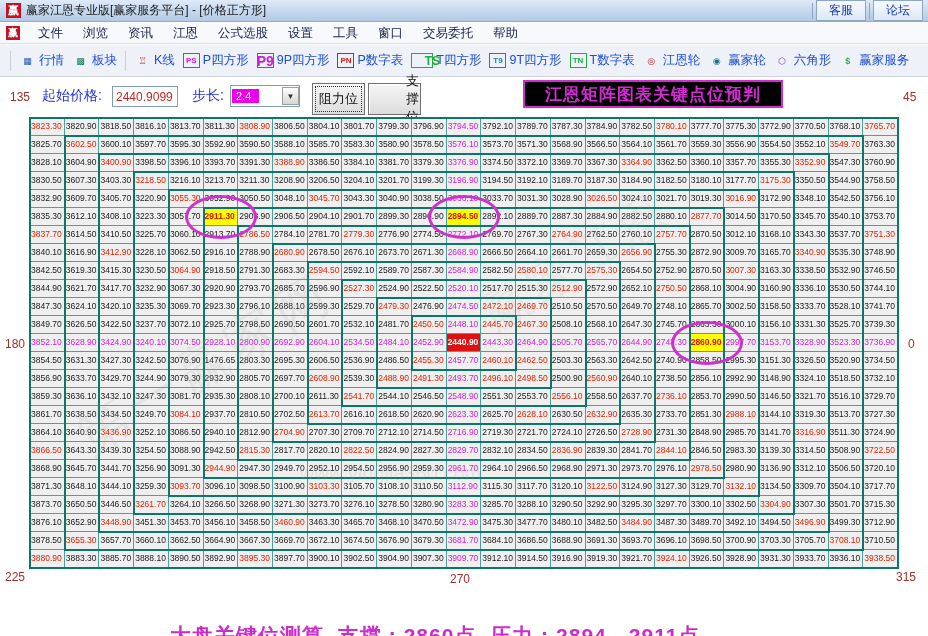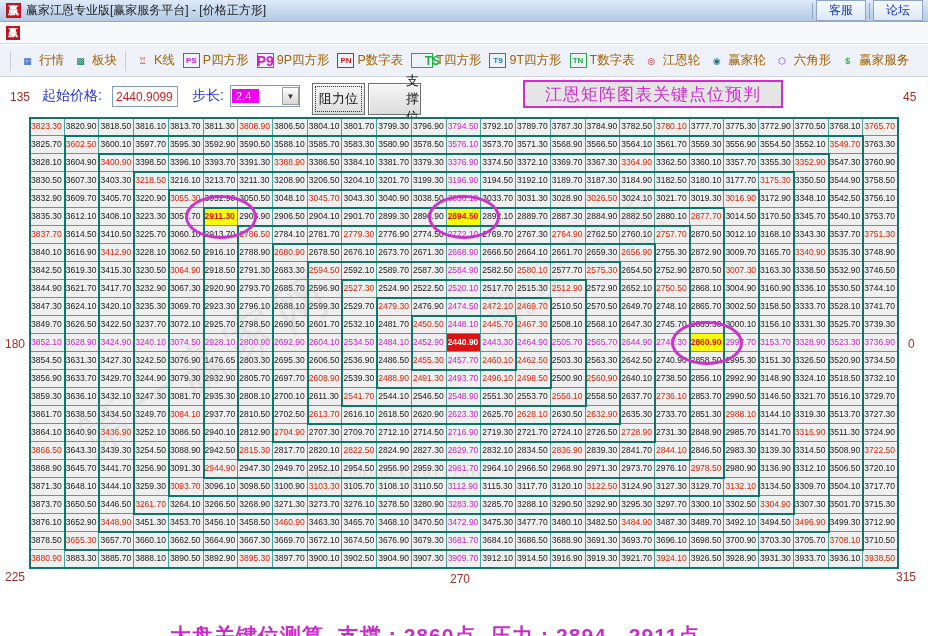--- a/index.html
+++ b/index.html
@@ -24,41 +24,41 @@
   .menu-logo { width:14px; height:14px; background:#c41220; color:#fff; font-size:10px; line-height:14px;
     text-align:center; font-weight:bold; margin:0 8px 0 2px; }
   .menu-item { font-size:12.5px; color:#16214d; padding:2px 10px; white-space:nowrap; cursor:pointer; }
 
   
   .toolbar { position:absolute; left:0; top:45px; width:928px; height:32px; background:#eef2f8;
     border-bottom:1px solid #cfd6e0; display:flex; align-items:center; padding-left:6px; }
   .tool-item { display:flex; align-items:center; margin:0 4px; cursor:pointer; white-space:nowrap; }
   .tool-ico { display:inline-flex; align-items:center; justify-content:center; width:17px; height:15px;
     font-size:9px; font-weight:bold; margin-right:3px; }
-  .tool-label { font-size:12.5px; color:#a16207; }
+  .tool-label { font-size:12.5px; color:#1d4ed8; }
   .tool-sep { width:1px; height:20px; background:#c6cedb; margin:0 4px; }
 
   
   .controls { position:absolute; left:0; top:78px; width:928px; height:38px; background:#fff; }
   .angle-label { position:absolute; font-size:12px; color:#a03028; }
   .ctl-label { position:absolute; font-size:14px; color:#2233cc; }
   .price-input { position:absolute; left:112px; top:8px; width:66px; height:21px; border:1px solid #7f9db9;
     background:#fff; color:#cc2222; font-size:12px; padding:2px 3px; }
   .step-combo { position:absolute; left:230px; top:7px; width:70px; height:22px; border:1px solid #7f9db9;
     background:#fff; display:flex; align-items:center; cursor:pointer; }
   .step-sel { background:#ee00ee; color:#fff; font-size:11px; padding:1px 8px 1px 4px; margin:1px; }
   .combo-arrow { margin-left:auto; width:17px; height:18px; background:linear-gradient(#fdfdfd,#d6d6d6);
     border:1px solid #9e9e9e; display:flex; align-items:center; justify-content:center; font-size:8px; color:#333; }
   .px-btn { position:absolute; top:5px; height:32px; width:53px; background:linear-gradient(#f6f6f6,#dcdcdc);
     border:1px solid #707070; box-shadow:1px 1px 0 #fff inset; font-size:13px; color:#111;
     display:flex; align-items:center; justify-content:center; cursor:pointer; }
   .px-btn.focused { outline:1px dotted #333; outline-offset:-4px; }
   .banner { position:absolute; left:523px; top:2px; width:260px; height:28px; border:2px solid #d02cd0;
-    color:#d02cd0; font-size:17px; font-weight:normal; display:flex; align-items:center; justify-content:center;
-    letter-spacing:1px; background:#e5e5e5; }
+    color:#d02cd0; font-size:17px; font-weight:bold; display:flex; align-items:center; justify-content:center;
+    letter-spacing:1px; background:#000000; }
 
   
   .grid-wrap { position:absolute; left:30px; top:118px; width:868px; height:450px; background:#2e9183;padding-left:8px; }
   .gann-grid { position:absolute; left:0; top:0; display:grid;
     grid-template-columns:repeat(25,34.72px); grid-template-rows:repeat(25,18px); }
   .cell { background:#efefef; border-right:1px solid #4aa396; border-bottom:1px solid #4aa396;
     font-size:8.5px; line-height:17px; padding-left:1px; white-space:nowrap; overflow:hidden; color:#1a1a1a; }
   .cell.r { color:#dd2200; }
   .cell.m { color:#cc22cc; }
   .cell.y { color:#dd1100; background:#ffff00; font-weight:bold; }
@@ -85,20 +85,32 @@
   <div class="titlebar-right">
     <div class="tb-sep"></div>
     <button class="tb-btn">客服</button>
     <div class="tb-sep"></div>
     <button class="tb-btn">论坛</button>
   </div>
 </div>
 
 <div class="menubar">
   <div class="menu-logo">赢</div>
+  <div id="menu-items" style="display:flex;">
+      <div class="menu-item">文件</div>
+      <div class="menu-item">浏览</div>
+      <div class="menu-item">资讯</div>
+      <div class="menu-item">江恩</div>
+      <div class="menu-item">公式选股</div>
+      <div class="menu-item">设置</div>
+      <div class="menu-item">工具</div>
+      <div class="menu-item">窗口</div>
+      <div class="menu-item">交易委托</div>
+      <div class="menu-item">帮助</div>
+    </div>
 </div>
 
 <div class="toolbar">
   <div class="tool-sep"></div>
   <div id="toolbar-items" style="display:flex; align-items:center;">
       <div class="tool-item">
         <span class="tool-ico" style="color: rgb(34, 85, 187);">▦</span>
         <span class="tool-label">行情</span>
       </div>
       <div class="tool-item">

